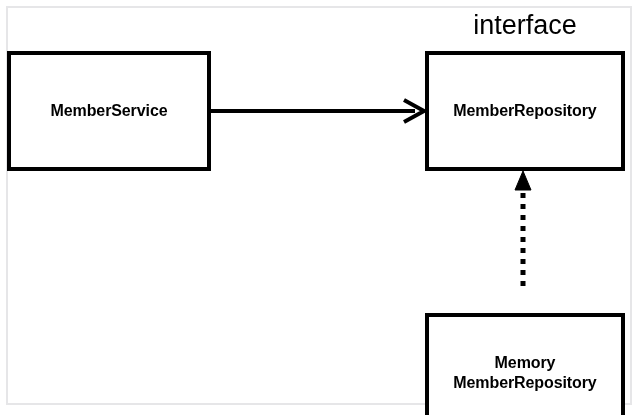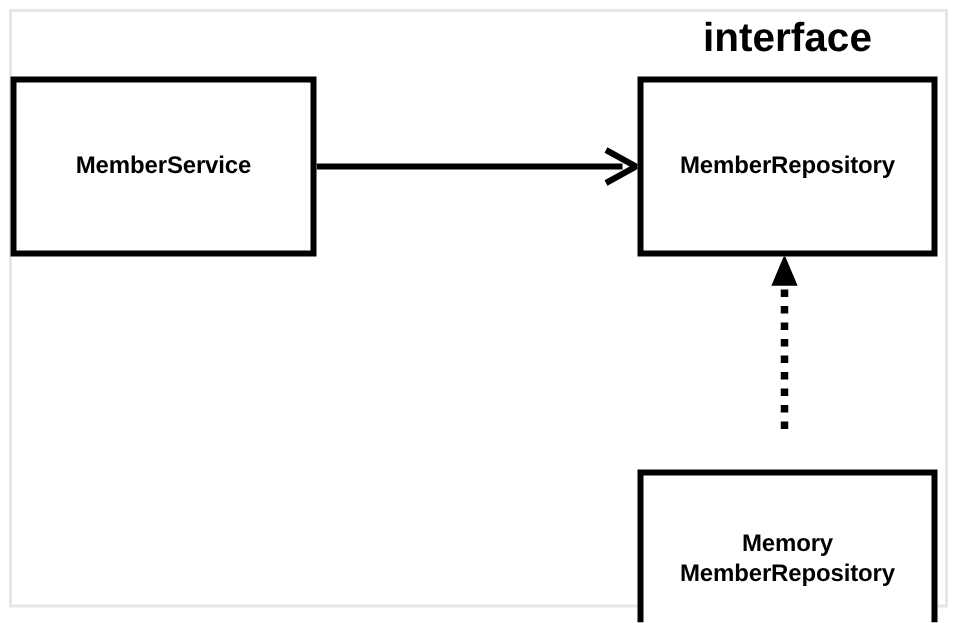--- a/index.html
+++ b/index.html
@@ -64,21 +64,21 @@
     height: 120px;
     margin-top: 27px;
   }
   #interface-stereotype {
     position: absolute;
     left: 425px;
     top: 12px;
     width: 200px;
     text-align: center;
     font-size: 27px;
-    font-weight: bold;
+    font-weight: normal;
     line-height: 1;
     color: #000000;
   }
   #edges {
     position: absolute;
     left: 0;
     top: 0;
     width: 640px;
     height: 415px;
     pointer-events: none;

